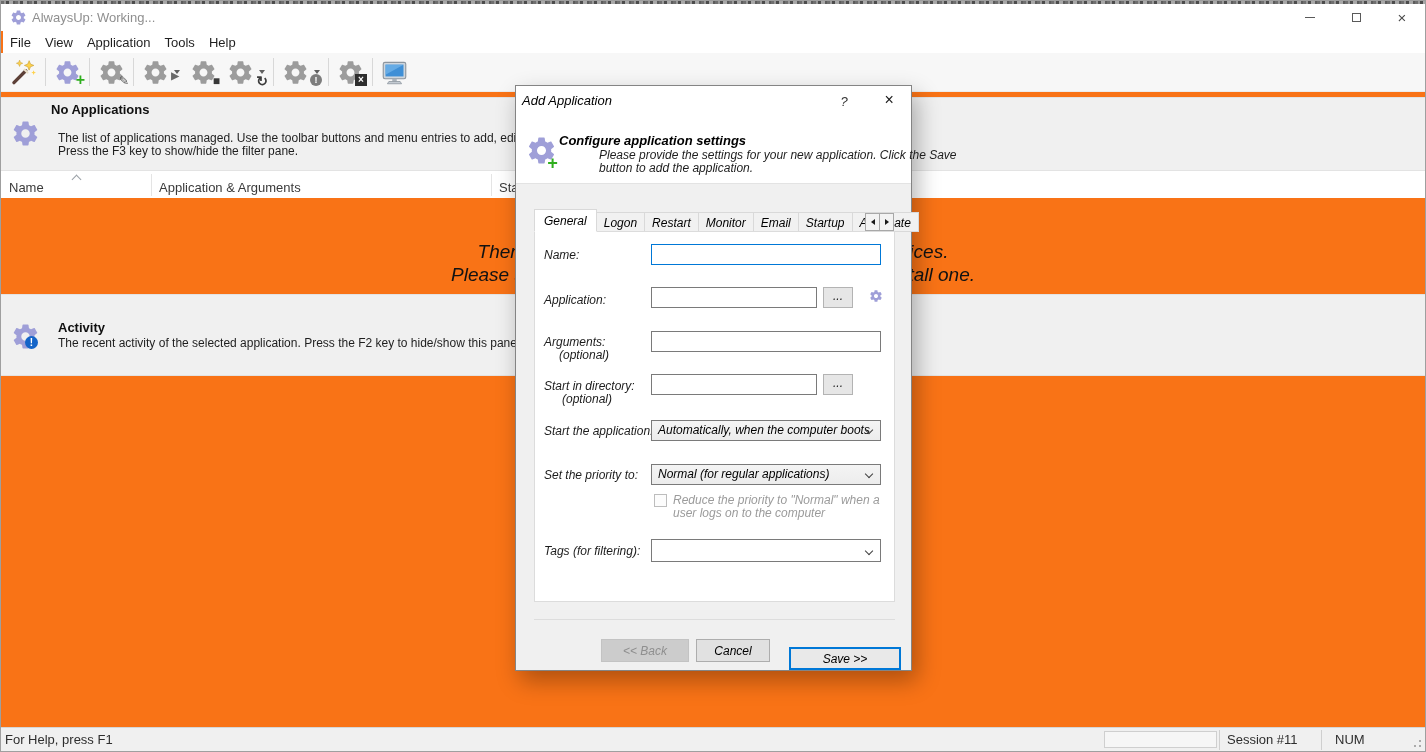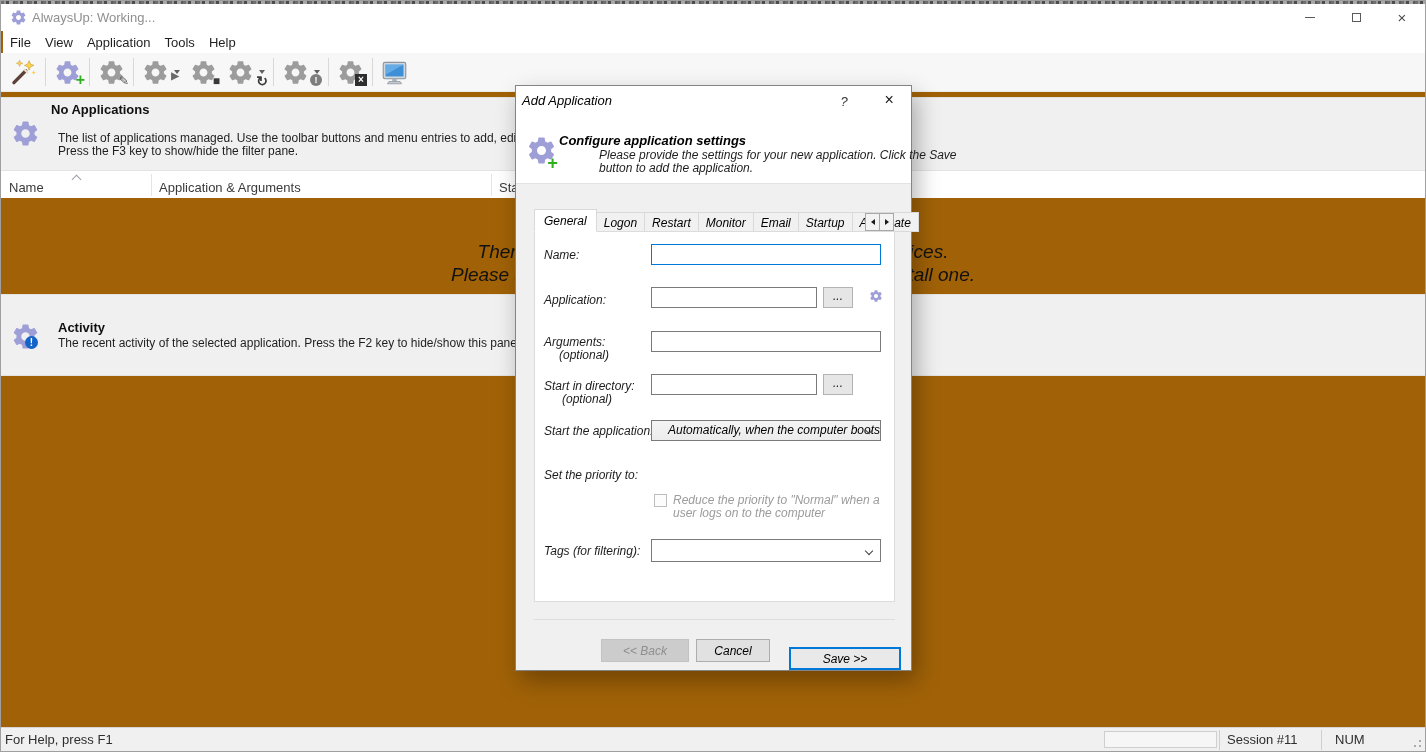--- a/index.html
+++ b/index.html
@@ -1,19 +1,19 @@
 <!DOCTYPE html>
 <html><head>
 <meta charset="utf-8">
 <style>
   * { box-sizing: border-box; margin: 0; padding: 0; }
   html,body { background:#dedede; }
   .screen{
     position:relative; width:1426px; height:752px; overflow:hidden;
-    background:#a16207; font-family:"Liberation Sans",sans-serif;
+    background:#f97316; font-family:"Liberation Sans",sans-serif;
     border:1px solid #9f9f9f;
   }
   .top-noise{
     position:absolute; left:0; top:0; width:100%; height:3px;
     background:repeating-linear-gradient(90deg,#6f6f6f 0 3px,#9a9a9a 3px 5px,#4c4c4c 5px 8px,#a8a8a8 8px 12px,#5c5c5c 12px 14px);
   }
   
   .titlebar{ position:absolute; left:0; top:3px; width:100%; height:27px; background:#fff; }
   .app-icon{ position:absolute; left:9px; top:5px; width:17px; height:17px; }
   .title-text{ position:absolute; left:31px; top:6px; font-size:13px; color:#8f8f8f; }
@@ -93,21 +93,21 @@
   .spin-btn{ width:15px; height:18px; border:1px solid #a8a8a8; background:#f3f3f3; margin-left:-1px;
              display:flex; align-items:center; justify-content:center; }
   .tri-l{ width:0;height:0;border-top:3.5px solid transparent;border-bottom:3.5px solid transparent;border-right:4px solid #1a1a1a; }
   .tri-r{ width:0;height:0;border-top:3.5px solid transparent;border-bottom:3.5px solid transparent;border-left:4px solid #1a1a1a; }
   
   .tab-page{ position:absolute; left:18px; top:145px; width:361px; height:371px; background:#fff; border:1px solid #dcdcdc; }
   .fld-label{ position:absolute; font-size:12px; color:#1c1c1c; white-space:nowrap; }
   .fld-input{ position:absolute; height:21px; background:#fff; border:1px solid #7a7a7a; }
   .fld-input-focus{ border:1px solid #0078d7; }
   .fld-select{ position:absolute; height:21px; background:linear-gradient(#f4f4f4,#ececec); border:1px solid #7a7a7a;
-               font-size:12px; color:#000; line-height:19px; padding-left:6px; white-space:nowrap; overflow:hidden;text-align:right; }
+               font-size:12px; color:#000; line-height:19px; padding-left:6px; white-space:nowrap; overflow:hidden; }
   .sel-chev{ position:absolute; right:8px; top:6px; width:6px; height:6px;
              border-right:1px solid #3f3f3f; border-bottom:1px solid #3f3f3f; transform:rotate(45deg); }
   .browse-btn{ position:absolute; width:30px; height:21px; background:#e6e6e6; border:1px solid #b3b3b3;
                font-size:12px; color:#1c1c1c; text-align:center; line-height:17px; }
   .mini-gear{ position:absolute; width:14px; height:14px; }
   .checkbox{ position:absolute; width:13px; height:13px; border:1px solid #bdbdbd; background:#fcfcfc; }
   .cb-text{ position:absolute; font-size:12px; color:#9b9b9b; white-space:nowrap; }
   .dlg-hr{ position:absolute; left:18px; top:533px; width:361px; height:1px; background:#dddddd; }
   .btn{ position:absolute; top:553px; height:23px; font-size:12px; display:flex; align-items:center; justify-content:center; }
   .btn-back{ left:85px; width:88px; background:#cccccc; border:1px solid #c3c3c3; color:#8f8f8f; }
@@ -334,20 +334,24 @@
       <div class="fld-input" style="left:116px; top:142px; width:166px"></div>
       <div class="browse-btn" style="left:288px; top:142px">...</div>
 
       <div class="fld-label" style="left:9px; top:192px">Start the application:</div>
       <div class="fld-select" style="left:116px; top:188px; width:230px">
         <span>Automatically, when the computer boots</span>
         <span class="sel-chev"></span>
       </div>
 
       <div class="fld-label" style="left:9px; top:236px">Set the priority to:</div>
+      <div class="fld-select" style="left:116px; top:232px; width:230px">
+        <span>Normal (for regular applications)</span>
+        <span class="sel-chev"></span>
+      </div>
       <div class="checkbox" style="left:119px; top:262px"></div>
       <div class="cb-text" style="left:138px; top:261px">Reduce the priority to "Normal" when a</div>
       <div class="cb-text" style="left:138px; top:274px">user logs on to the computer</div>
 
       <div class="fld-label" style="left:9px; top:312px">Tags (for filtering):</div>
       <div class="fld-select" style="left:116px; top:307px; width:230px; height:23px; background:#fff">
         <span></span>
         <span class="sel-chev" style="top:8px"></span>
       </div>
     </div>

